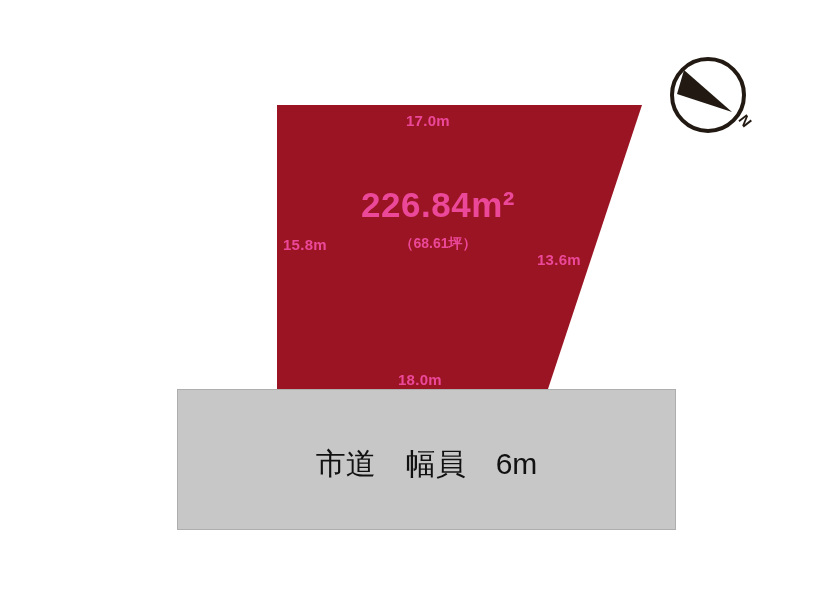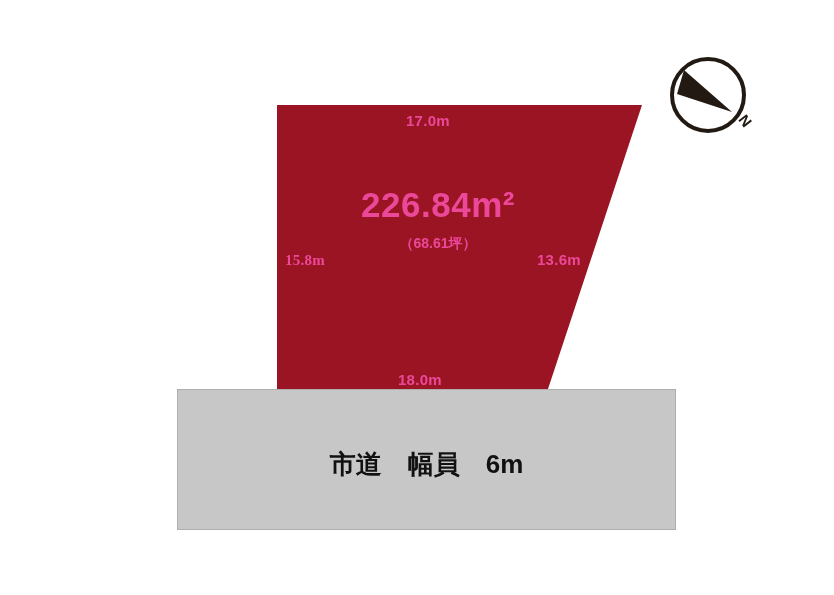--- a/index.html
+++ b/index.html
@@ -49,22 +49,22 @@
     height: 141px;
     background: #c7c7c7;
     border: 1px solid #aeaeae;
     box-sizing: border-box;
     display: flex;
     align-items: center;
     justify-content: center;
   }
   .road-label {
     color: #111111;
-    font-weight: bold;
-    font-size: 26px;
+    font-weight: normal;
+    font-size: 30px;
     transform: translateY(5px);
     white-space: nowrap;
   }
   .compass {
     position: absolute;
     left: 663px;
     top: 48px;
     width: 104px;
     height: 104px;
   }
@@ -82,21 +82,21 @@
   <svg class="layer-svg" viewBox="0 0 834 595">
     <polygon points="277,105 642,105 548,389 277,389" fill="#9b1424"></polygon>
   </svg>
 
   <div class="road">
     <div class="road-label">市道　幅員　6m</div>
   </div>
 
   <div class="label dim-label" style="left:428px; top:120px;">17.0m</div>
 
-  <div class="label dim-label" style="left:305px; top:260px;font-family:Liberation Serif, serif;">15.8m</div>
+  <div class="label dim-label" style="left:305px; top:244px;">15.8m</div>
 
   <div class="label dim-label" style="left:559px; top:259px;text-align:right;">13.6m</div>
 
   <div class="label dim-label" style="left:420px; top:379px;">18.0m</div>
 
   <div class="label area-m2" style="left:438px; top:204px;">226.84m²</div>
 
   <div class="label area-tsubo" style="left:438px; top:243px;">（68.61坪）</div>
 
   <svg class="compass" viewBox="0 0 104 104">

